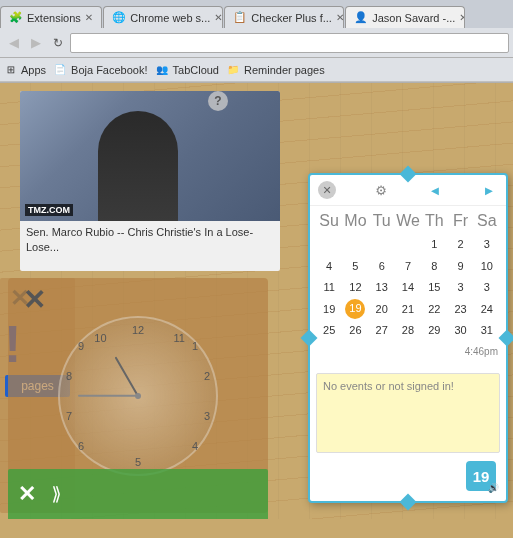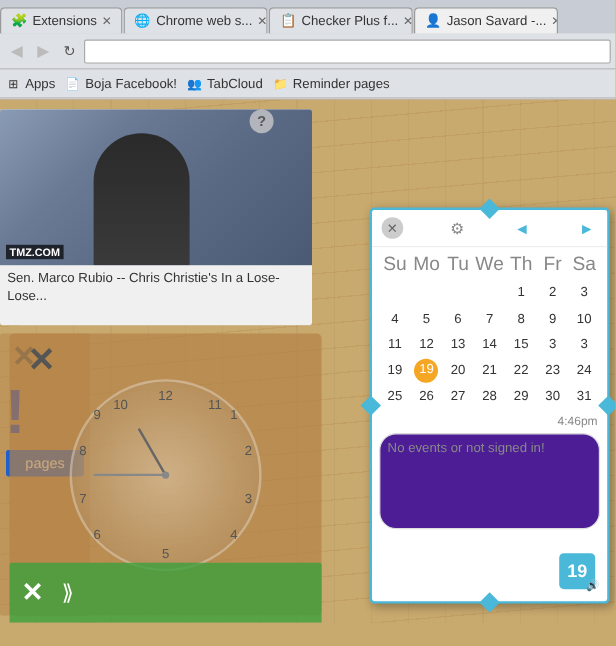--- a/index.html
+++ b/index.html
@@ -160,21 +160,21 @@
           rgba(160, 100, 40, 0.15) 20px,
           rgba(160, 100, 40, 0.15) 21px
         );
       pointer-events: none;
     }
 
     
     .news-tile {
       position: absolute;
       top: 8px;
-      left: 0;
+      left: 20px;
       width: 260px;
       height: 180px;
       background: #f0f0f0;
       overflow: hidden;
       border-radius: 2px;
     }
 
     .news-image {
       width: 100%;
       height: 130px;
@@ -427,25 +427,25 @@
     }
 
     .cal-time {
       font-size: 10px;
       color: #888;
       text-align: right;
       padding: 0 8px 4px;
     }
 
     .cal-events {
-      margin: 0 6px;
+      margin: 12px 6px;
       padding: 6px;
-      background: #4c1d95;
+      background: #fef9c3;
       border: 1px solid #ddd;
-      border-radius: 14px;
+      border-radius: 2px;
       font-size: 11px;
       color: #888;
       min-height: 80px;
     }
 
     
     .cal-badge {
       position: absolute;
       bottom: 8px;
       right: 8px;

